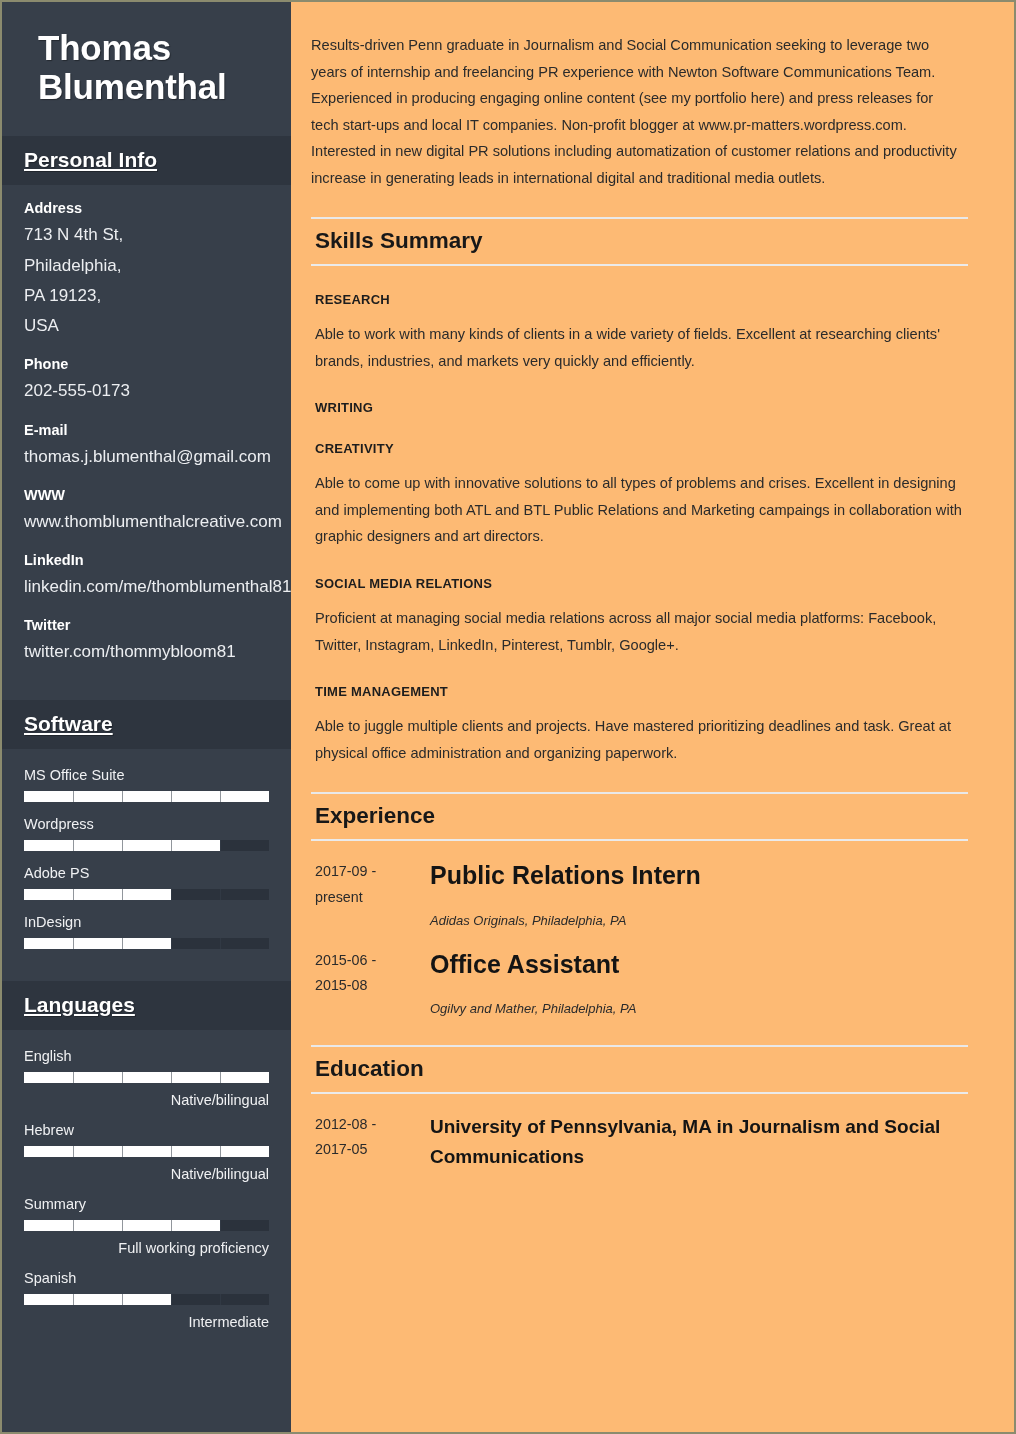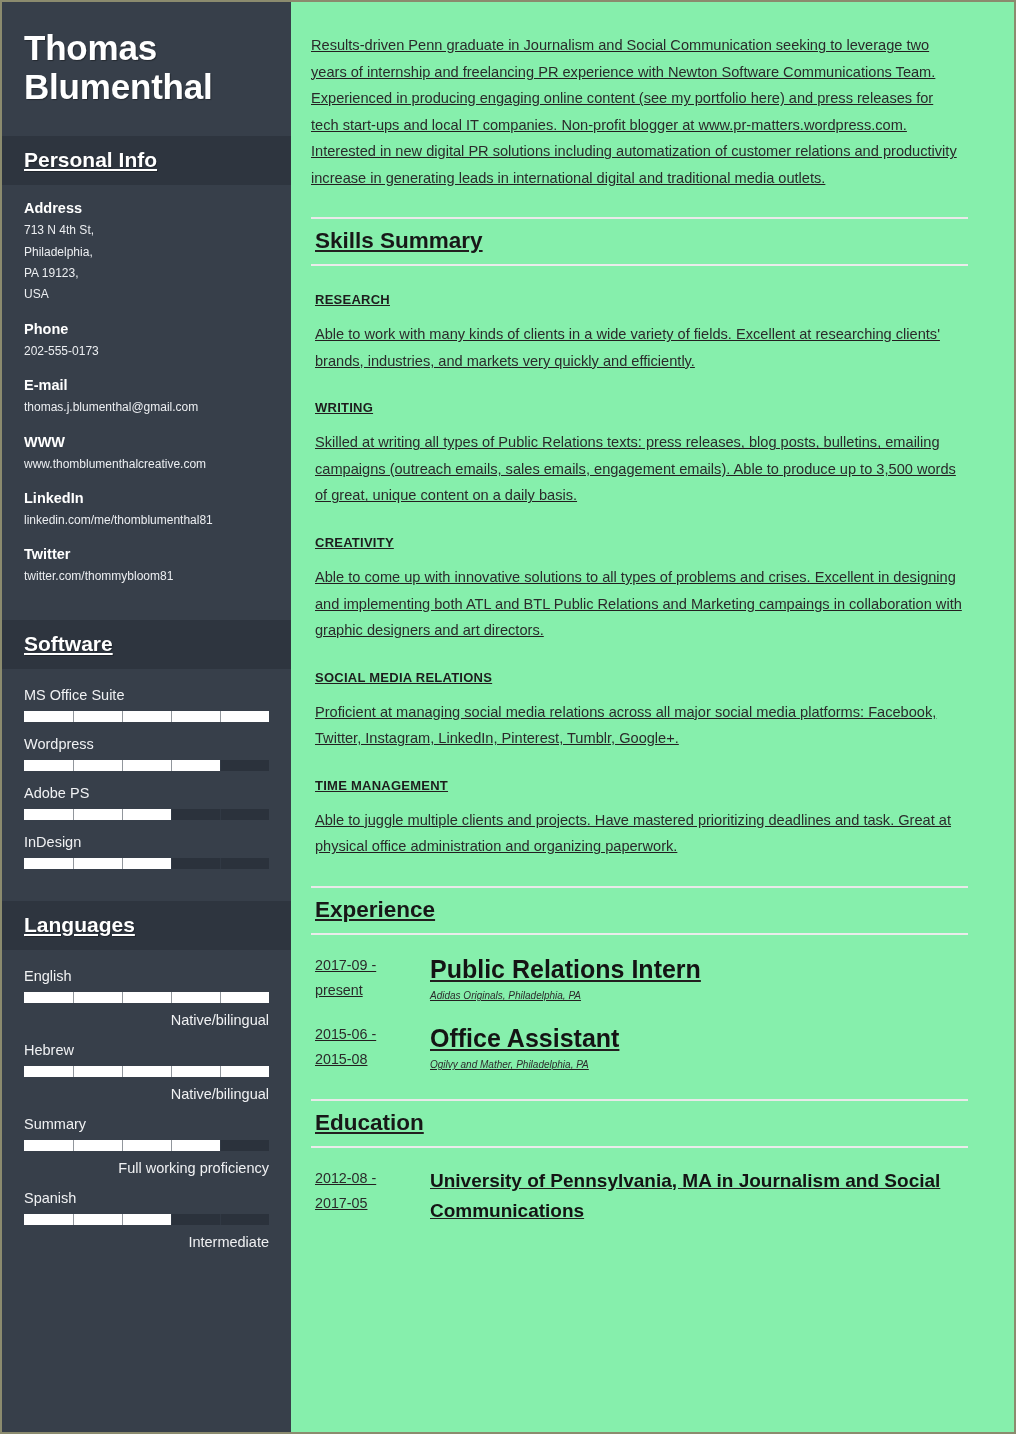--- a/index.html
+++ b/index.html
@@ -26,21 +26,21 @@
     width: 289px;
     flex: 0 0 289px;
     background: #373f4a;
     color: #ffffff;
     padding: 0;
     position: relative;
   }
 
   .sb-inner { padding: 0 22px; }
 
-  #name-block { padding: 26px 22px 0 22px; }
+  #name-block { padding: 26px 22px 0 36px; }
 
   .full-name {
     font-size: 35px;
     font-weight: bold;
     line-height: 1.12;
     letter-spacing: -0.2px;
     color: #ffffff;
     text-shadow: 1px 1px 1px rgba(0,0,0,0.35);
   }
 
@@ -67,21 +67,21 @@
   #languages-head { margin-top: 32px; }
 
   .info-group { margin-top: 15px; }
   .info-label {
     font-size: 14.5px;
     font-weight: bold;
     color: #ffffff;
     margin-bottom: 4px;
   }
   .info-value {
-    font-size: 12px;
+    font-size: 17px;
     font-weight: normal;
     color: #eceef1;
     line-height: 1.78;
   }
   .info-value .addr-line { display: block; }
 
   
   .bar-group { margin-top: 14px; }
   .bar-label {
     font-size: 14.5px;
@@ -117,24 +117,23 @@
     color: #f0f1f3;
     margin-top: 9px;
   }
 
   #software-list { padding: 4px 22px 0 22px; }
   #languages-list { padding: 4px 22px 0 22px; }
 
   
   #main {
     flex: 1 1 auto;
-    background: #86efac;
+    background: #fdba74;
     padding: 30px 46px 0 20px;
     color: #231f20;
-    text-decoration: underline;
   }
 
   #summary {
     font-size: 14.6px;
     line-height: 1.82;
     color: #2b2b2b;
     padding-right: 4px;
   }
 
   .sec-title {
@@ -176,24 +175,24 @@
   }
   .entry-dates span { display: block; }
   .entry-body { flex: 1 1 auto; padding-left: 3px; }
   .entry-role {
     font-size: 25px;
     font-weight: bold;
     color: #141414;
     line-height: 1.3;
   }
   .entry-org {
-    font-size: 10px;
+    font-size: 13px;
     font-style: italic;
     color: #2b2b2b;
-    margin-top: 4px;
+    margin-top: 20px;
     line-height: 1.4;
   }
   .entry-degree {
     font-size: 19px;
     font-weight: bold;
     color: #141414;
     line-height: 1.62;
   }
   #experience-list { margin-bottom: 4px; }
 </style>
@@ -370,21 +369,20 @@
 
     <div class="sec-title">Skills Summary</div>
 
     <div id="skills-list">
         <div class="skill-block">
           <div class="skill-name">RESEARCH</div>
           <div class="skill-desc">Able to work with many kinds of clients in a wide variety of fields. Excellent at researching clients' brands, industries, and markets very quickly and efficiently.</div>
         </div>
         <div class="skill-block">
           <div class="skill-name">WRITING</div>
-          <div class="skill-desc">Skilled at writing all types of Public Relations texts: press releases, blog posts, bulletins, emailing campaigns (outreach emails, sales emails, engagement emails). Able to produce up to 3,500 words of great, unique content on a daily basis.</div>
         </div>
         <div class="skill-block">
           <div class="skill-name">CREATIVITY</div>
           <div class="skill-desc">Able to come up with innovative solutions to all types of problems and crises. Excellent in designing and implementing both ATL and BTL Public Relations and Marketing campaings in collaboration with graphic designers and art directors.</div>
         </div>
         <div class="skill-block">
           <div class="skill-name">SOCIAL MEDIA RELATIONS</div>
           <div class="skill-desc">Proficient at managing social media relations across all major social media platforms: Facebook, Twitter, Instagram, LinkedIn, Pinterest, Tumblr, Google+.</div>
         </div>
         <div class="skill-block">

